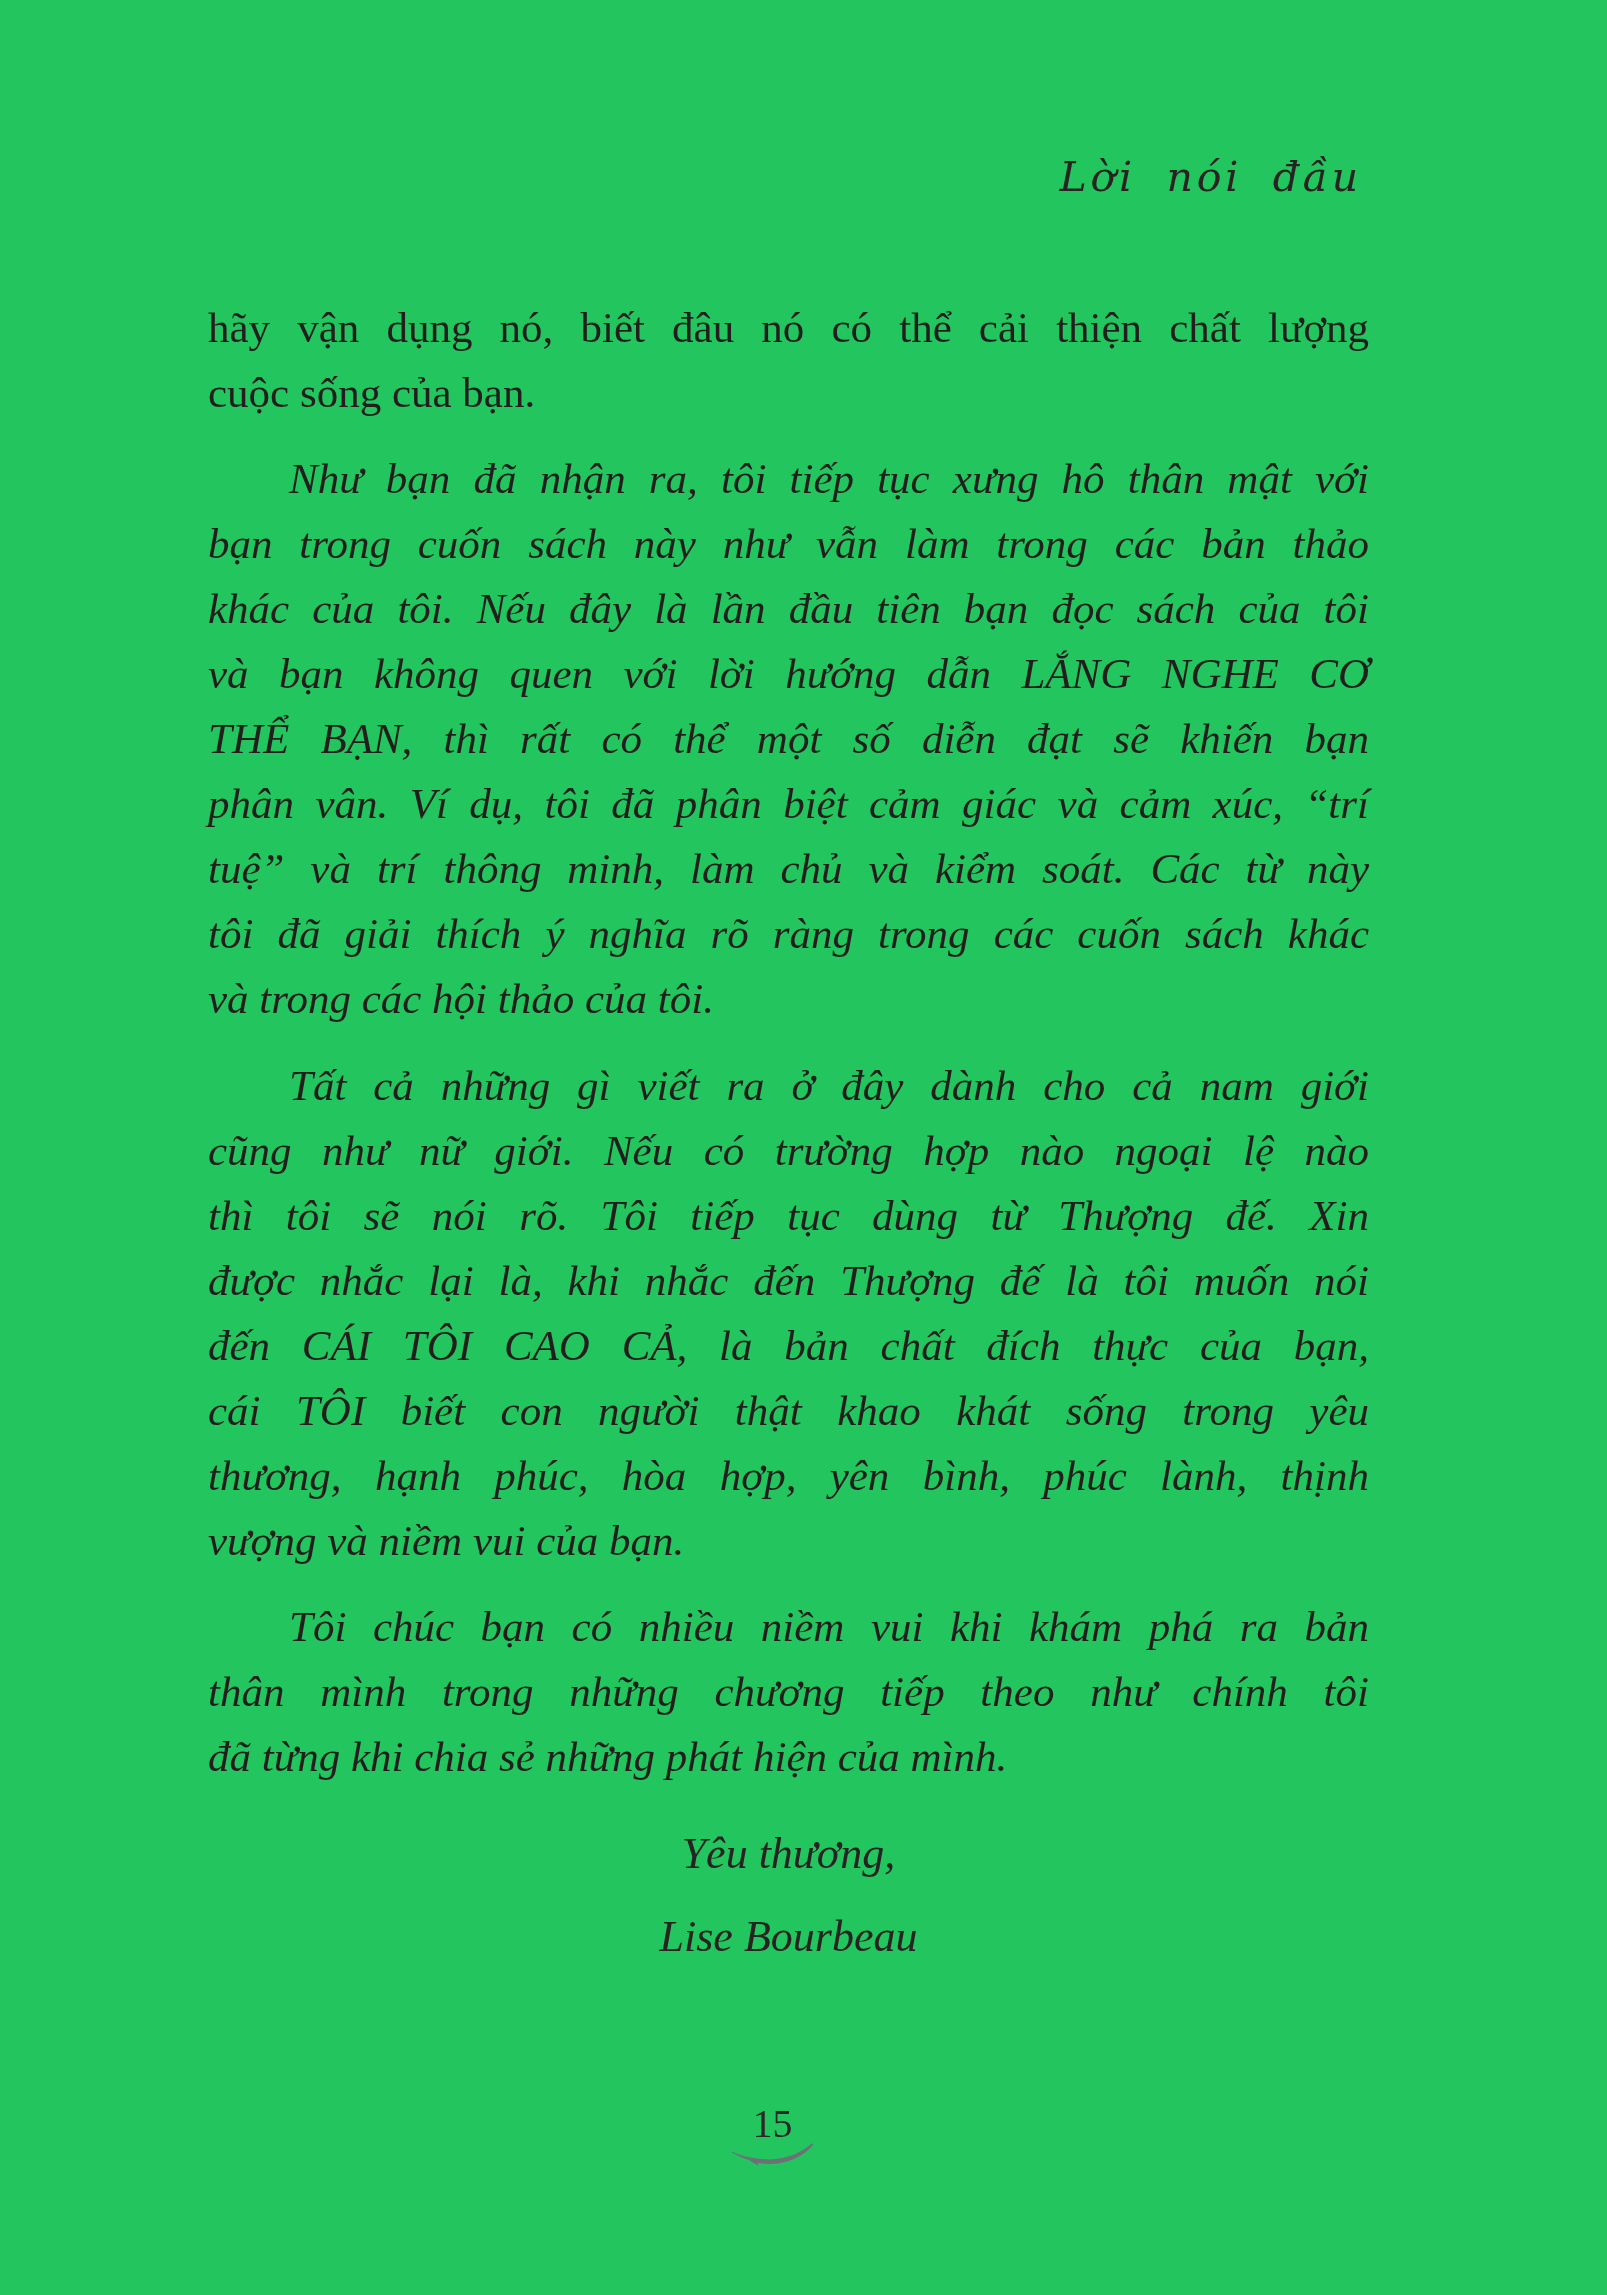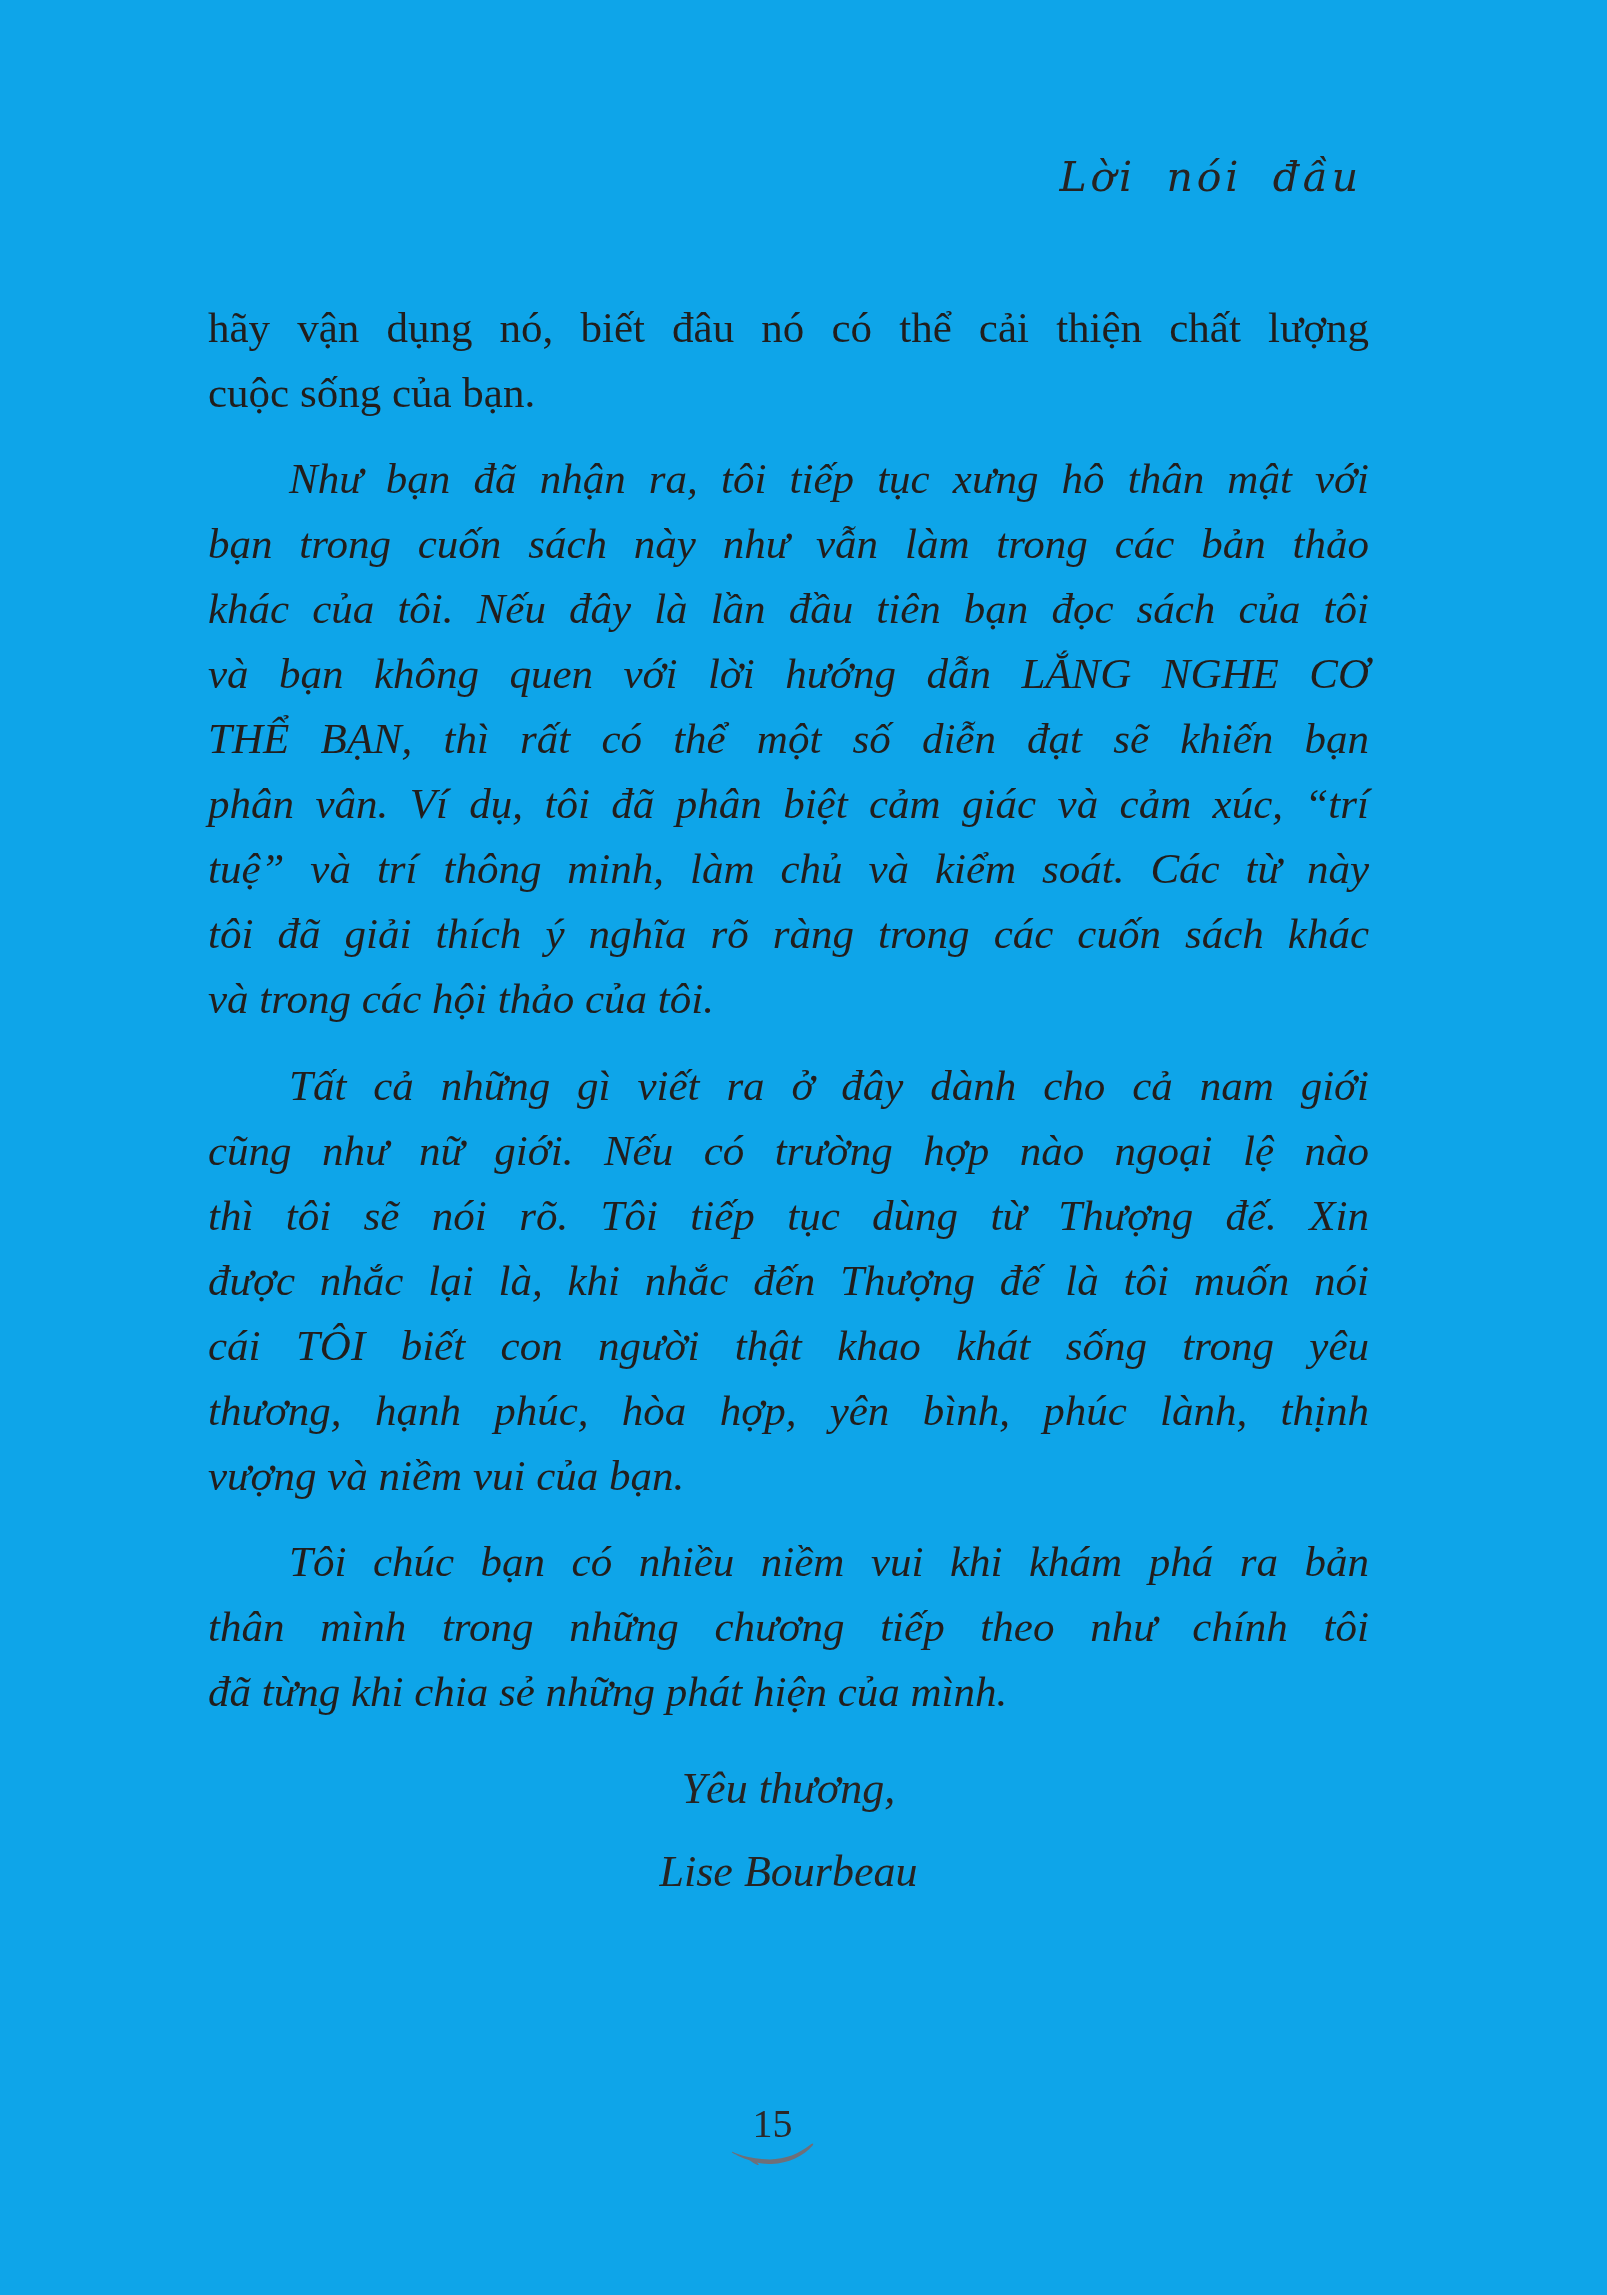--- a/index.html
+++ b/index.html
@@ -1,20 +1,20 @@
 <!DOCTYPE html>
 <html style="font-size:12.3px"><head>
 <meta charset="utf-8">
 <style>
   html, body { margin: 0; padding: 0; background: #e8e8e8; }
   .page {
     position: relative;
     width: 1608px;
     height: 2295px;
-    background: #0ea5e9;
+    background: #22c55e;
     color: #211e1d;
     font-family: "Liberation Serif", serif;
     overflow: hidden;
   }
   .header {
     position: absolute;
     top: 153px;
     left: 201px;
     width: 1161px;
     text-align: right;
@@ -96,20 +96,21 @@
       <div class="line">tuệ” và trí thông minh, làm chủ và kiểm soát. Các từ này</div>
       <div class="line">tôi đã giải thích ý nghĩa rõ ràng trong các cuốn sách khác</div>
       <div class="line last">và trong các hội thảo của tôi.</div>
     </div>
 
     <div class="para">
       <div class="line indent">Tất cả những gì viết ra ở đây dành cho cả nam giới</div>
       <div class="line">cũng như nữ giới. Nếu có trường hợp nào ngoại lệ nào</div>
       <div class="line">thì tôi sẽ nói rõ. Tôi tiếp tục dùng từ Thượng đế. Xin</div>
       <div class="line">được nhắc lại là, khi nhắc đến Thượng đế là tôi muốn nói</div>
+      <div class="line">đến CÁI TÔI CAO CẢ, là bản chất đích thực của bạn,</div>
       <div class="line">cái TÔI biết con người thật khao khát sống trong yêu</div>
       <div class="line">thương, hạnh phúc, hòa hợp, yên bình, phúc lành, thịnh</div>
       <div class="line last">vượng và niềm vui của bạn.</div>
     </div>
 
     <div class="para">
       <div class="line indent">Tôi chúc bạn có nhiều niềm vui khi khám phá ra bản</div>
       <div class="line">thân mình trong những chương tiếp theo như chính tôi</div>
       <div class="line last">đã từng khi chia sẻ những phát hiện của mình.</div>
     </div>

